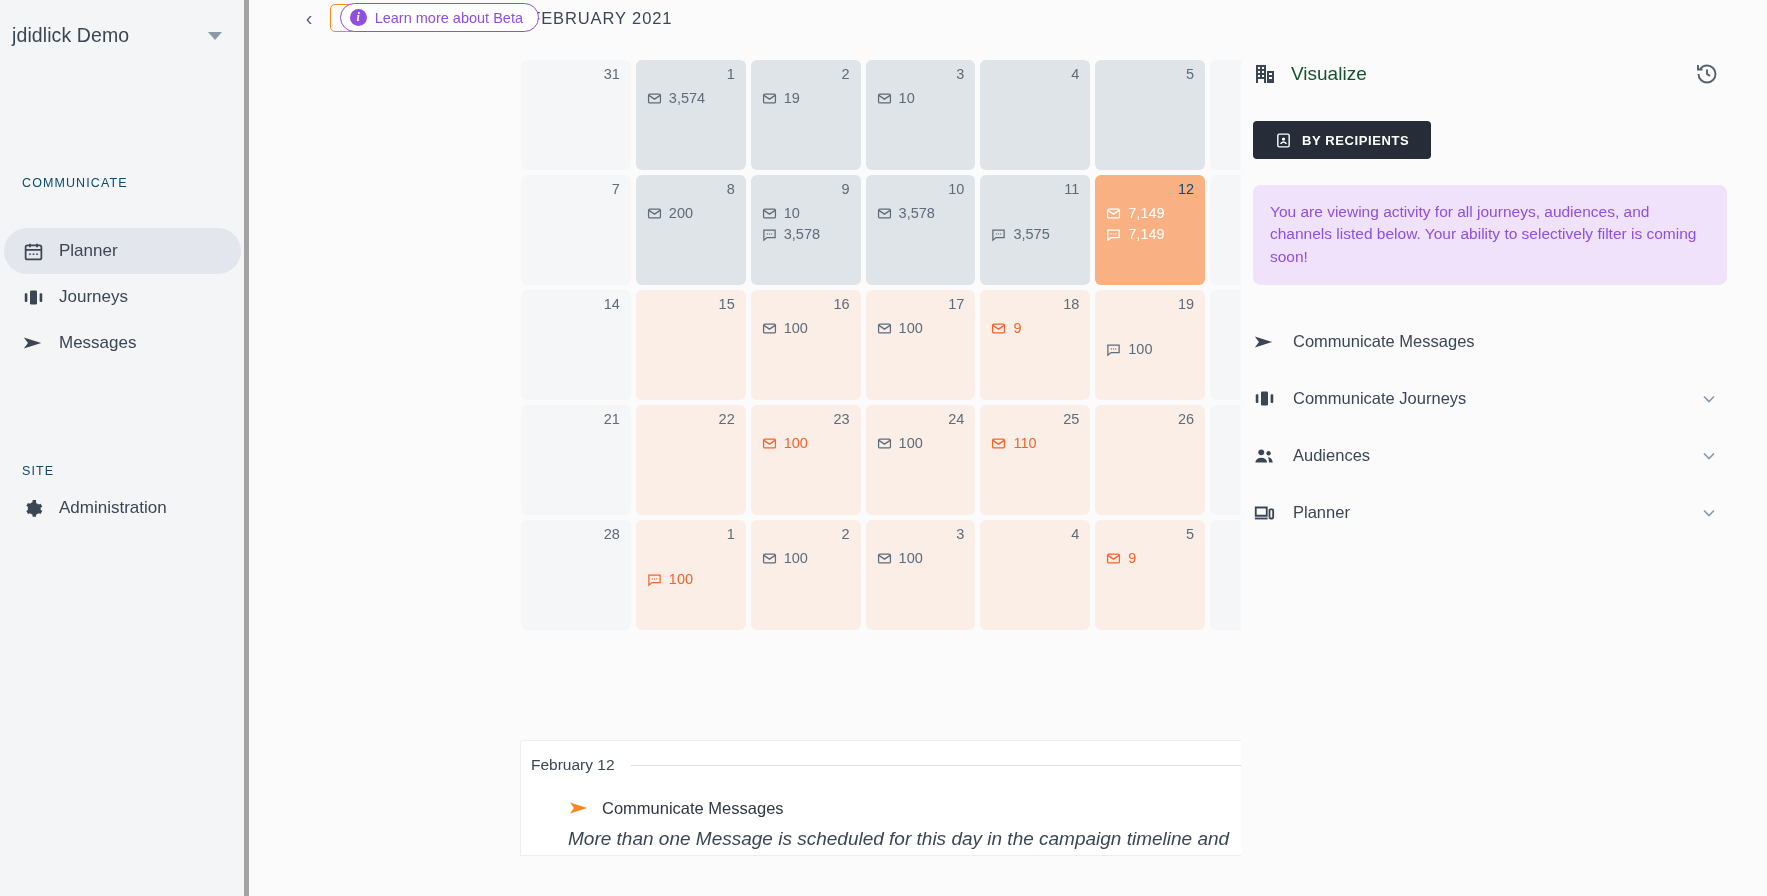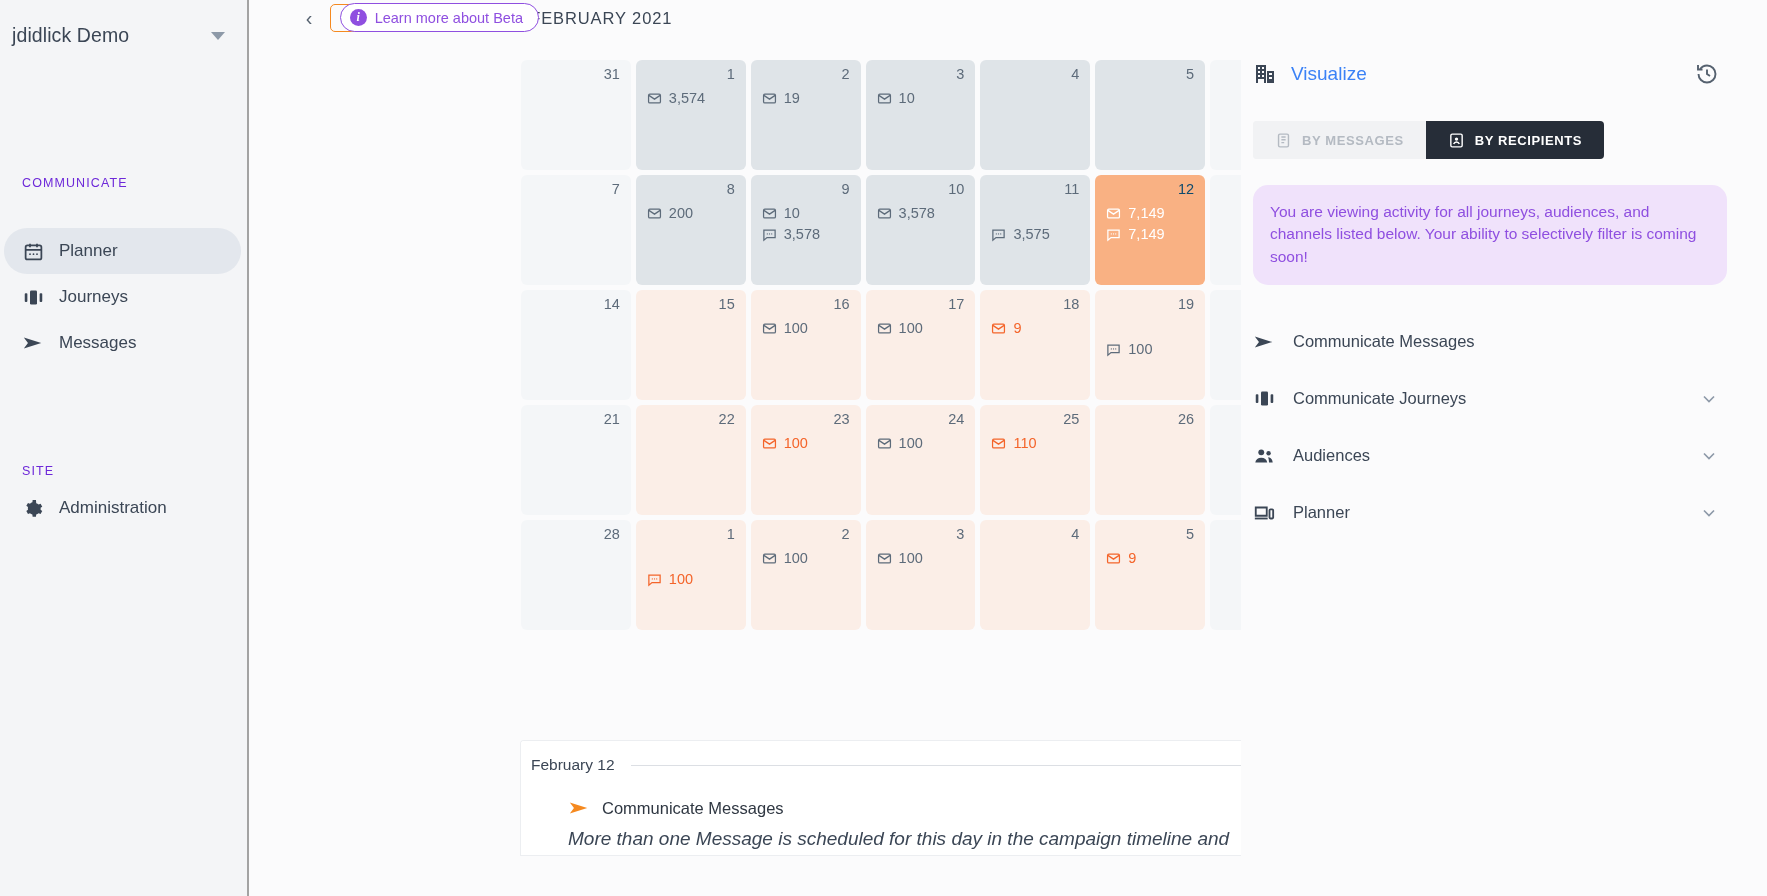--- a/index.html
+++ b/index.html
@@ -8,39 +8,39 @@
     font-family: "Liberation Sans", sans-serif;
     background: #ffffff;
     overflow: hidden;
   }
   .app { display: flex; width: 1767px; height: 896px; }
 
   
   .sidebar {
     width: 249px; min-width: 249px; height: 896px;
     background: #f4f5f7;
-    border-right: 2px solid #a3a3a3;
+    border-right: 5px solid #a3a3a3;
     position: relative;
   }
   .account-switch {
     display: flex; align-items: center; justify-content: space-between;
     padding: 24px 22px 0 12px;
     cursor: pointer;
   }
   .account-name {
     font-size: 19.5px; color: #3b4655; letter-spacing: .1px;
   }
   .caret-down {
     width: 0; height: 0;
     border-left: 7.5px solid transparent;
     border-right: 7.5px solid transparent;
     border-top: 8px solid #8d99a8;
   }
   .nav-section-label {
-    font-size: 12.5px; color: #6d28d9; letter-spacing: 1.1px;
+    font-size: 12.5px; color: #0c4a6e; letter-spacing: 1.1px;
     padding: 0 0 0 22px; margin-top: 0;
   }
   .sec-communicate { position: absolute; top: 176px; left: 0; }
   .sec-site { position: absolute; top: 432px; left: 0; margin-top: 32px; }
   .nav-list { position: absolute; left: 4px; width: 237px; }
   .nav-list.communicate { top: 228px; }
   .nav-list.site { top: 485px; }
   .nav-item {
     display: flex; align-items: center; gap: 15px;
     height: 46px; padding: 0 0 0 18px;
@@ -154,42 +154,42 @@
   
   .rightpanel {
     width: 526px; min-width: 526px; height: 896px;
     background: #fbfbfc; position: relative;
     padding: 0;
   }
   .rp-head {
     display: flex; align-items: center;
     padding: 62px 0 0 12px; gap: 14px; position: relative;
   }
-  .rp-title { font-size: 19px; color: #3b82f6; font-weight: 500; }
+  .rp-title { font-size: 19px; color: #14532d; font-weight: 500; }
   .rp-icon-left { color: #3b4655; display: flex; align-items: center; }
   .rp-history {
     position: absolute; right: 48px; top: 62px;
     color: #55616f; cursor: pointer; display: flex; align-items: center;
   }
   .segmented {
     margin: 35px 0 0 12px; display: inline-flex;
     border-radius: 4px; overflow: hidden; background: #f1f2f4;
   }
   .seg {
     display: flex; align-items: center; gap: 10px;
     padding: 0 22px; height: 38px;
     font-size: 13px; letter-spacing: .6px; font-weight: 700;
     color: #b4bac2; cursor: pointer; background: #f1f2f4;
     white-space: nowrap;
   }
   .seg.active { background: #262d38; color: #ffffff; }
   .seg .si { display: flex; align-items: center; }
   .notice {
     margin: 26px 40px 0 12px; background: #f0e2fb;
-    border-radius: 15px; padding: 16px 17px 17px 17px;
+    border-radius: 8px; padding: 16px 17px 17px 17px;
     color: #8f4fe0; font-size: 15.5px; line-height: 1.45;
   }
   .rp-list { margin: 28px 0 0 0; }
   .rp-item {
     display: flex; align-items: center; gap: 18px;
     height: 57px; padding: 0 48px 0 12px;
     cursor: pointer; position: relative;
   }
   .rp-item .ri { width: 22px; display: flex; align-items: center; justify-content: center; color: #3b4655; flex: 0 0 22px; }
   .rp-item-label { font-size: 16.5px; color: #3b4655; }
@@ -673,29 +673,20 @@
       <span class="rp-history">
         <svg width="24" height="24" viewBox="0 0 24 24" fill="none" stroke="currentColor" stroke-width="1.9">
           <path d="M3.5 12a8.5 8.5 0 108.5-8.5A8.5 8.5 0 005.2 7"></path>
           <path d="M3 3v4.5h4.5"></path>
             <path d="M12 7.5V12l3 2"></path>
         </svg>
       </span>
     </div>
 
     <div class="segmented">
-      <div class="seg">
-        <span class="si">
-          <svg width="17" height="17" viewBox="0 0 24 24" fill="none" stroke="currentColor" stroke-width="2">
-            <rect x="5" y="3" width="14" height="18" rx="2"></rect>
-              <path d="M9 7h6M9 11h6M9 15h4"></path>
-          </svg>
-        </span>
-        <span>BY MESSAGES</span>
-      </div>
       <div class="seg active">
         <span class="si">
           <svg width="17" height="17" viewBox="0 0 24 24" fill="none" stroke="currentColor" stroke-width="2">
             <rect x="4" y="3" width="16" height="18" rx="2"></rect>
             <circle cx="12" cy="10" r="2.4" fill="currentColor" stroke="none"></circle>
             <path d="M8 17c.7-2 2.2-3 4-3s3.3 1 4 3"></path>
           </svg>
         </span>
         <span>BY RECIPIENTS</span>
       </div>

